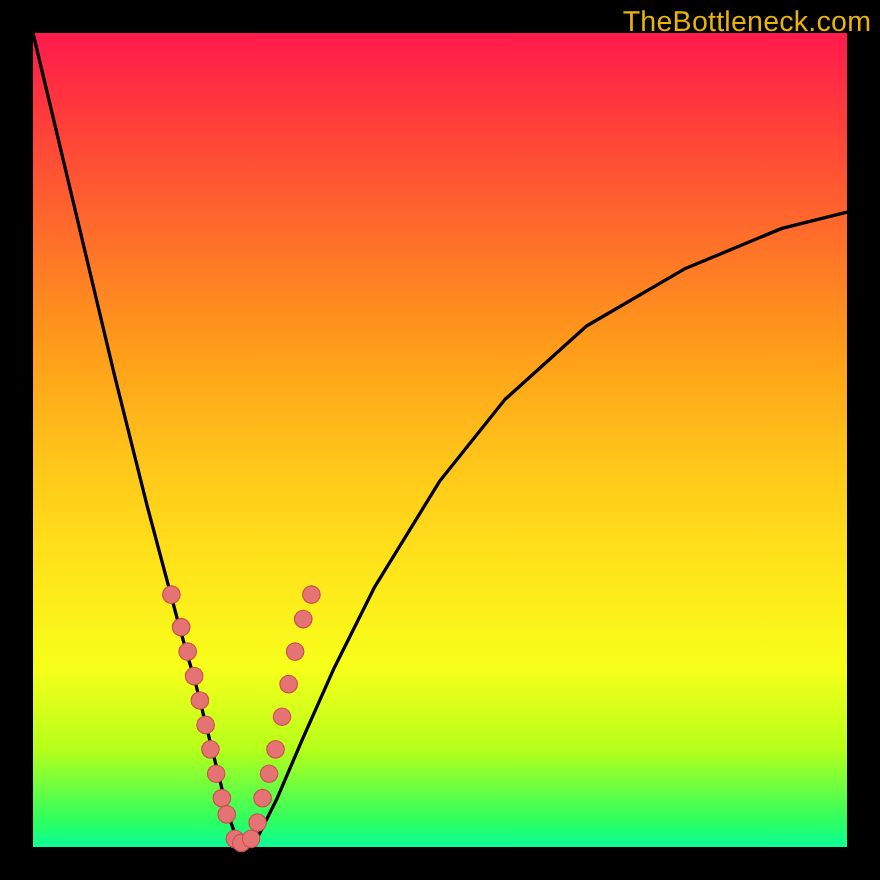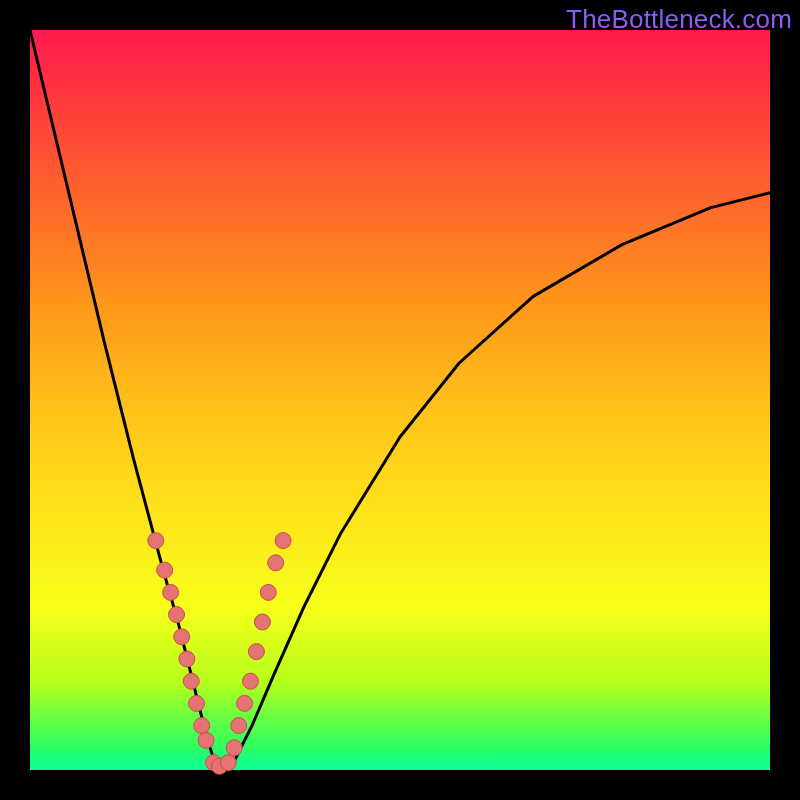--- a/index.html
+++ b/index.html
@@ -40,21 +40,21 @@
     left: 0;
     top: 0;
     width: 740px;
     height: 740px;
     overflow: visible;
   }
   .watermark {
     position: absolute;
     top: 4px;
     right: 8px;
-    color: #8b5cf6;
+    color: #eab308;
     font-size: 26px;
     font-weight: 500;
     letter-spacing: 0.2px;
     user-select: none;
   }
 </style>
 </head>
 <body>
 
 <div class="frame">

